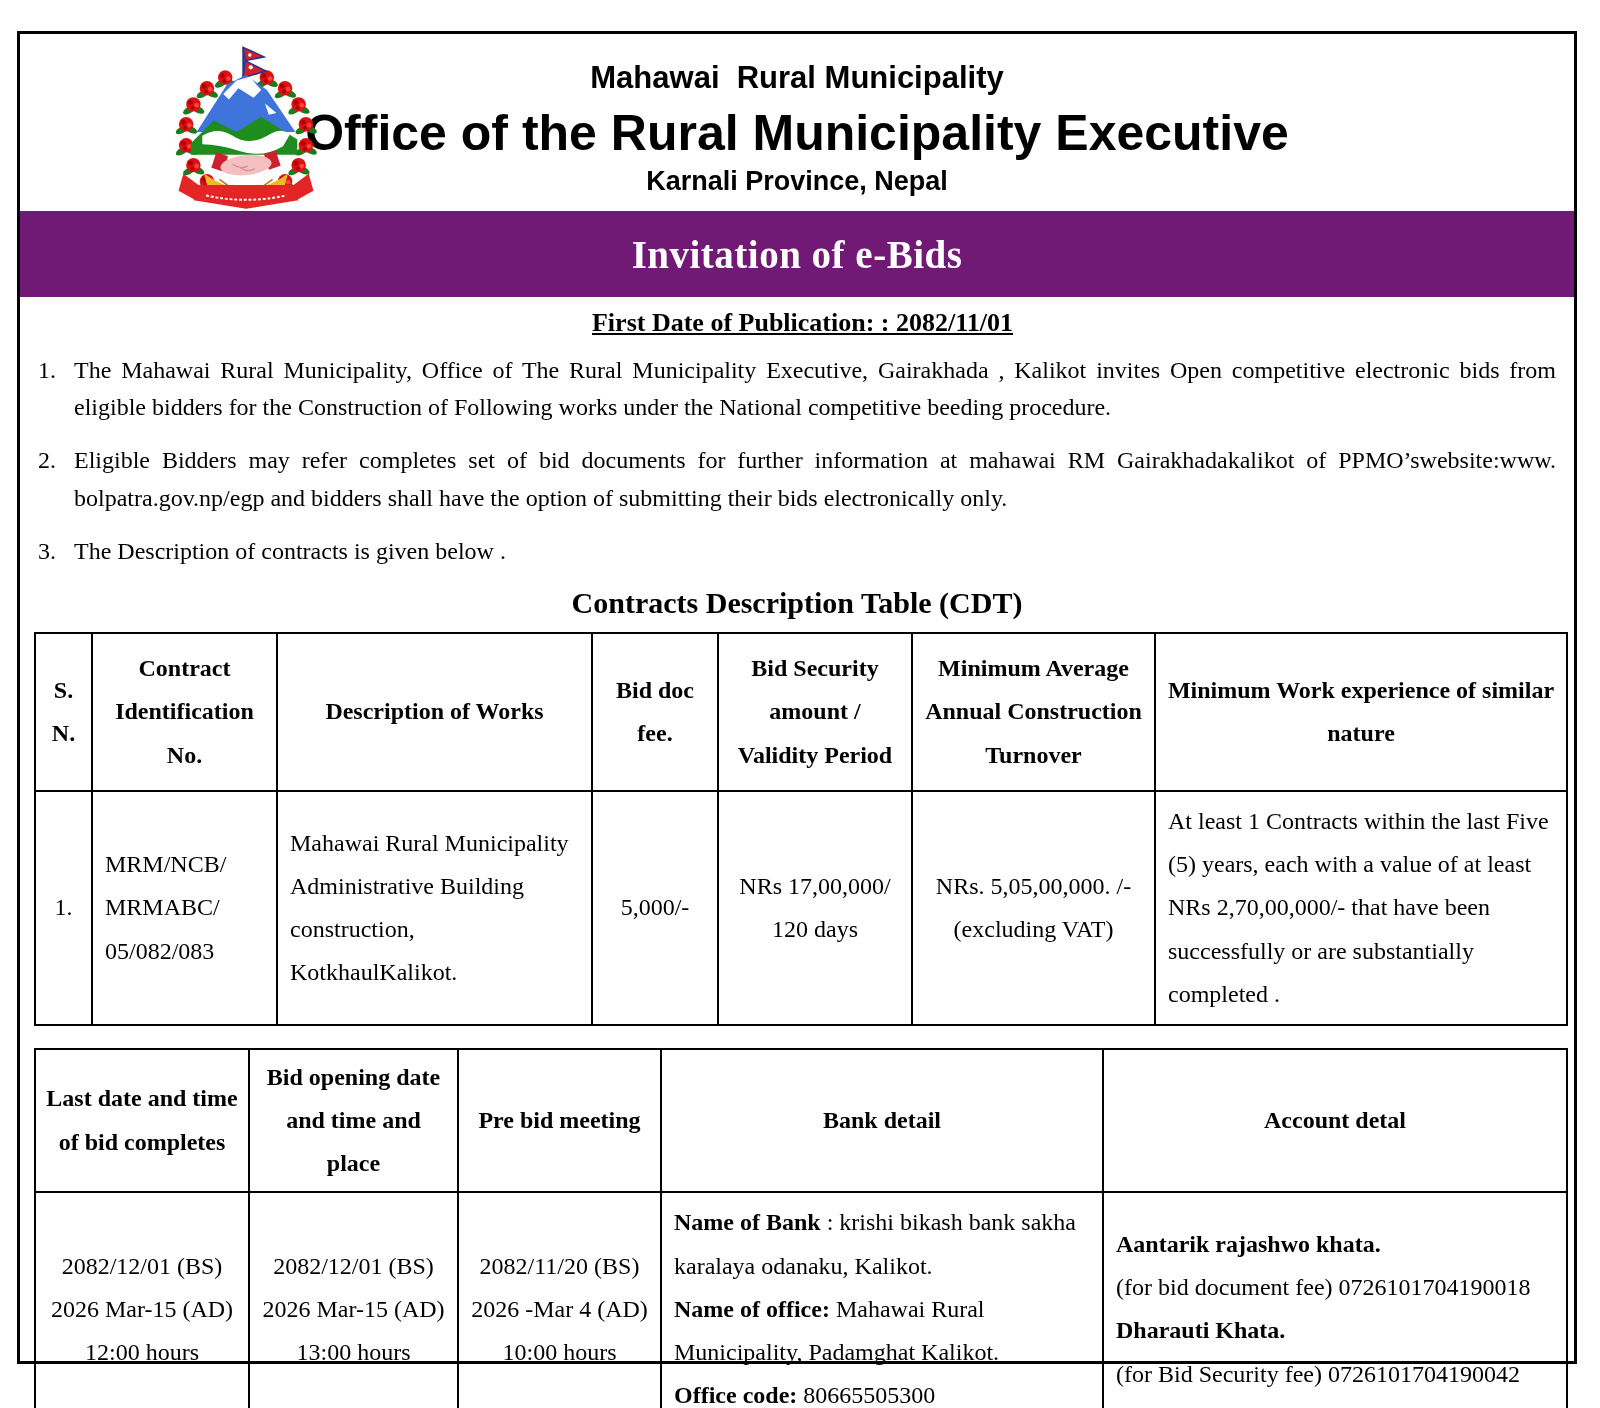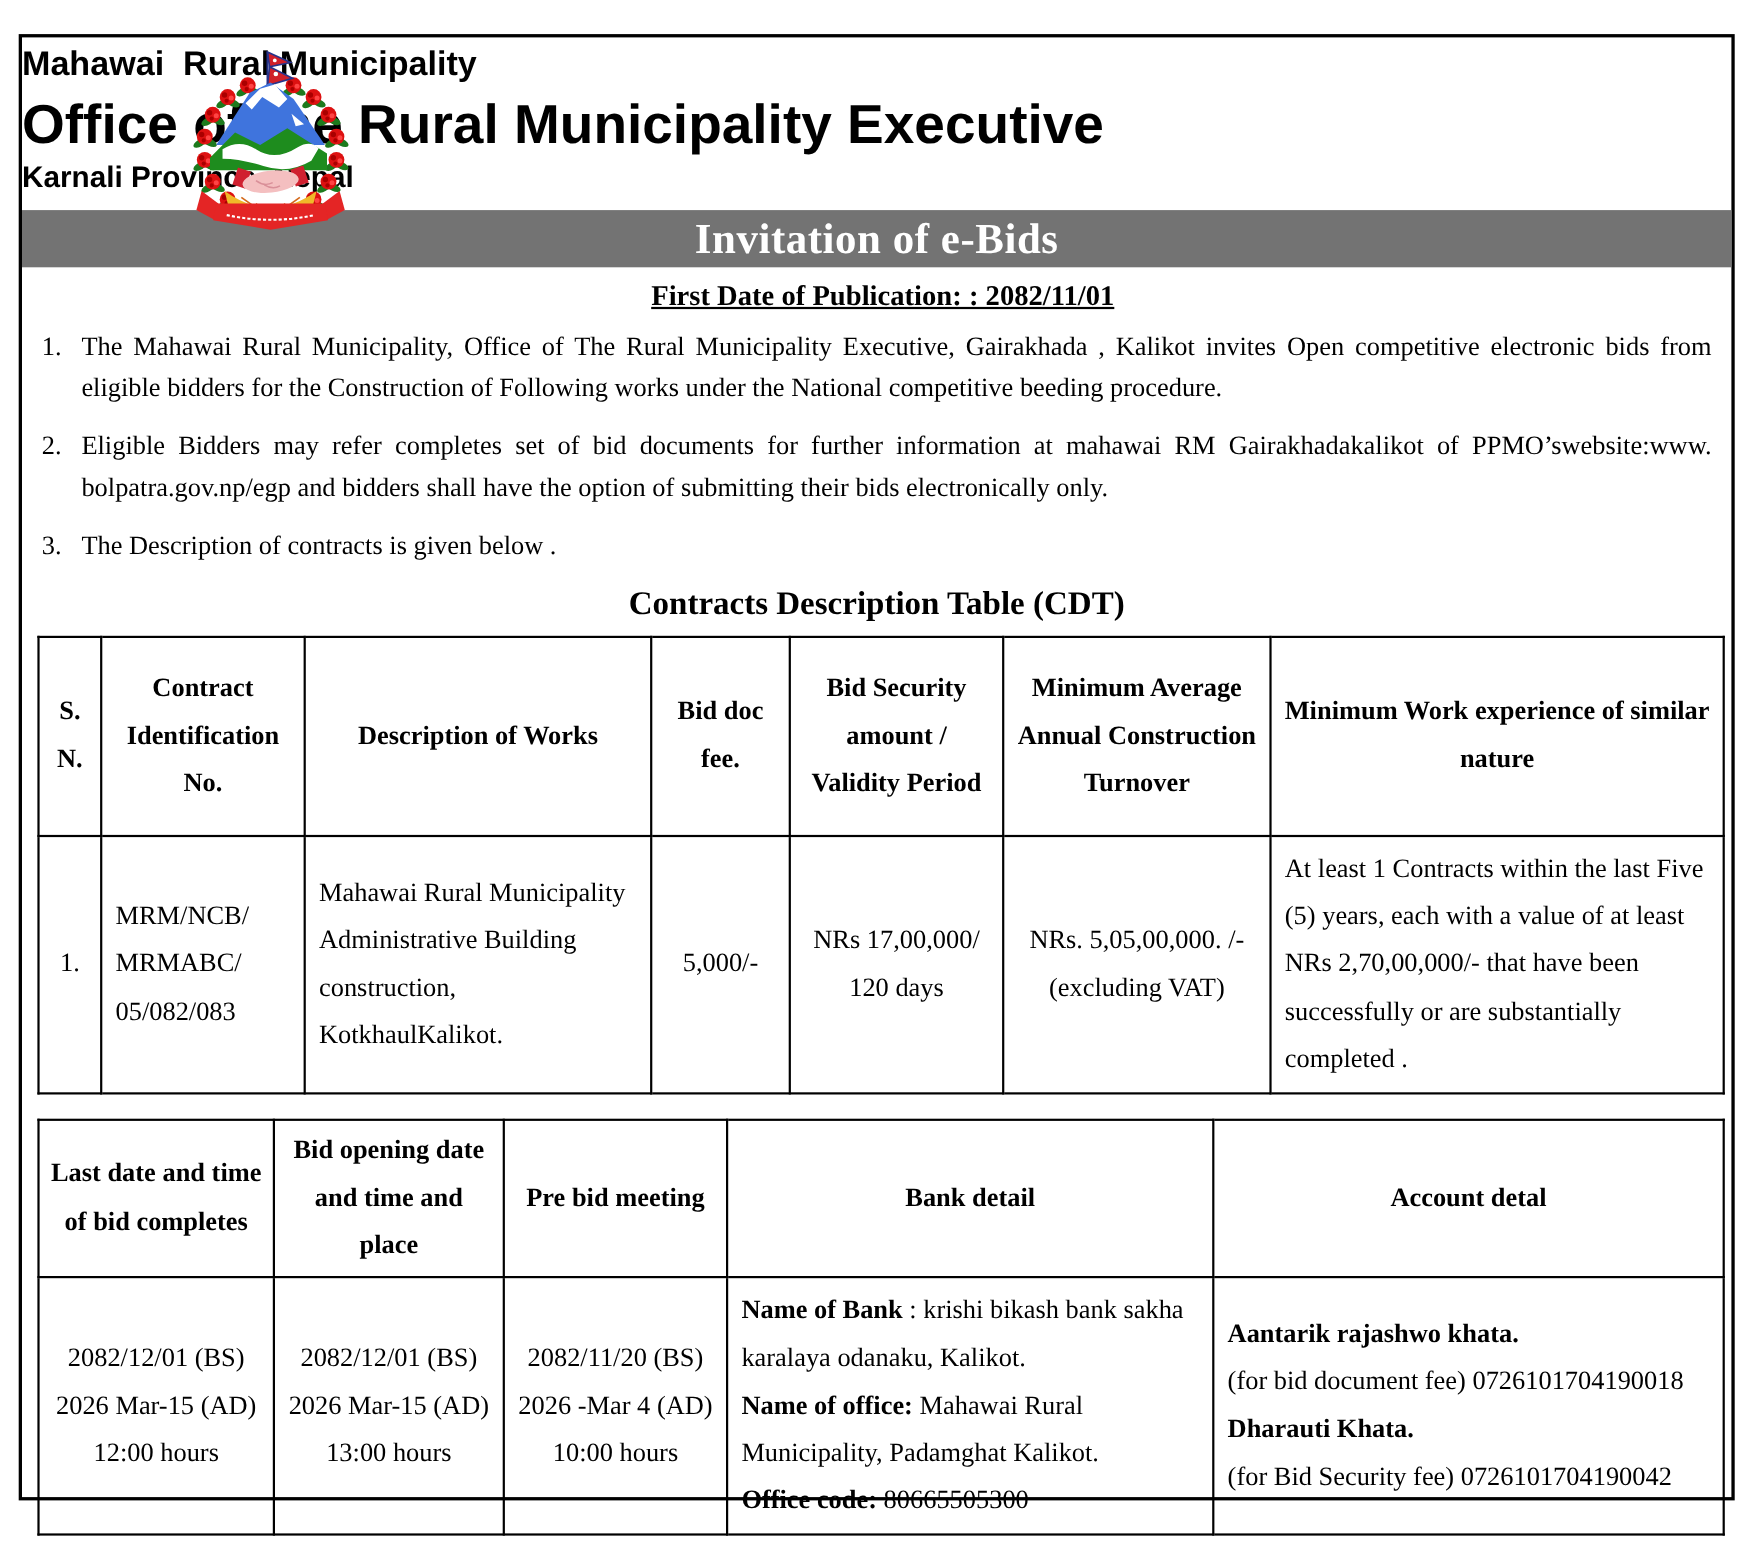--- a/index.html
+++ b/index.html
@@ -1,48 +1,48 @@
 <!DOCTYPE html>
 <html><head>
 <meta charset="utf-8">
 <style>
   html,body{margin:0;padding:0;background:#ffffff;}
   body{width:1600px;height:1408px;position:relative;font-family:"Liberation Serif",serif;color:#000;}
   .sheet{position:absolute;left:17px;top:31px;width:1560px;height:1333px;border:3px solid #000;background:#fff;box-sizing:border-box;}
 
   
-  .hdr{position:relative;padding-top:6px;text-align:left;}
+  .hdr{position:relative;padding-top:26px;text-align:center;}
   .emblem{position:absolute;left:150px;top:10px;width:152px;height:172px;}
   .hdr-line1{font-family:"Liberation Sans",sans-serif;font-weight:bold;font-size:31px;white-space:pre-wrap;}
   .hdr-line2{font-family:"Liberation Sans",sans-serif;font-weight:bold;font-size:50px;margin-top:8px;}
   .hdr-line3{font-family:"Liberation Sans",sans-serif;font-weight:bold;font-size:27px;margin-top:16px;}
   .hdr-line4{font-family:"Liberation Sans",sans-serif;font-weight:bold;font-size:27px;margin-top:4px;}
 
   
-  .banner{margin-top:14px;height:52px;background:#737373;display:flex;align-items:center;justify-content:center;}
+  .banner{margin-top:14px;height:86px;background:#701a75;display:flex;align-items:center;justify-content:center;}
   .banner span{color:#fff;font-weight:bold;font-size:39px;letter-spacing:0.5px;}
 
   .publine{text-align:center;font-weight:bold;font-size:26px;margin-top:11px;text-decoration:underline;padding-left:11px;}
 
   
   .notices{margin:14px 18px 0 18px;}
   .notice{display:flex;margin-bottom:16px;}
   .notice .num{width:36px;flex:0 0 36px;font-size:24px;line-height:1.55;}
   .notice .txt{flex:1;font-size:24px;line-height:1.55;text-align:justify;}
 
   .cdt-title{text-align:center;font-weight:bold;font-size:30px;margin-top:6px;margin-bottom:12px;}
 
   
   table{border-collapse:collapse;margin-left:14px;width:1532px;table-layout:fixed;}
   td,th{border:2px solid #000;vertical-align:middle;font-size:24px;box-sizing:border-box;}
   th{font-weight:bold;text-align:center;line-height:1.8;padding:6px 8px;white-space:pre-wrap;}
   td{line-height:1.8;padding:8px 12px;}
   .c{text-align:center;}
   .l{text-align:left;}
-  .t1 thead tr{height:181px;margin-top:10px;}
+  .t1 thead tr{height:158px;margin-top:10px;}
   .t1 tbody tr{height:192px;}
   .t2{margin-top:22px;}
   .t2 thead tr{height:118px;}
   .t2 tbody tr{height:186px;}
   .bold{font-weight:bold;}
   .acct-line{line-height:1.8;}
 </style>
 </head>
 <body>
 

